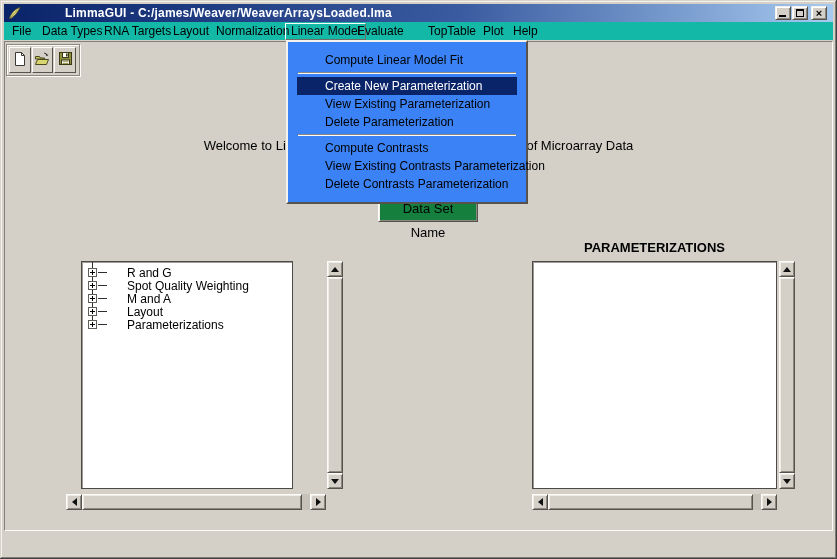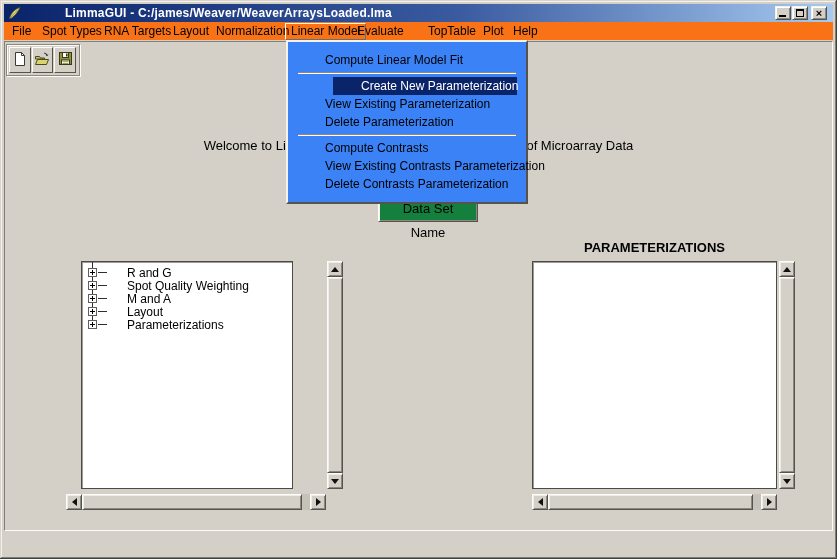--- a/index.html
+++ b/index.html
@@ -25,21 +25,21 @@
   .win-btn{
     width:16px;height:14px;background:#d4d0c8;position:relative;margin-left:1px;
     border:1px solid;border-color:#f4f2ec #55534b #55534b #f4f2ec;
     box-shadow: inset 1px 1px 0 #fff, inset -1px -1px 0 #8a887f;
   }
   .win-btn.close{margin-left:3px;}
   .glyph-min{position:absolute;left:3px;bottom:2px;width:7px;height:2px;background:#000;}
   .glyph-max{position:absolute;left:3px;top:2px;width:8px;height:8px;border:1px solid #000;border-top-width:2px;}
   .glyph-close{position:absolute;left:0;top:0;width:14px;height:12px;line-height:12px;text-align:center;font-size:11px;font-weight:bold;color:#000;}
   
-  .menubar{position:absolute;left:4px;top:22px;right:4px;height:18px;background:#f97316;}
+  .menubar{position:absolute;left:4px;top:22px;right:4px;height:18px;background:#14b8a6;}
   .menu-item{position:absolute;top:0;height:18px;line-height:18px;font-size:12px;white-space:nowrap;}
   .menu-item.active{
     top:1px;height:17px;line-height:15px;padding:0 5px;
     border:1px solid;border-color:#fdfcf8 #6e6d66 #6e6d66 #fdfcf8;
   }
   
   .content-frame{
     position:absolute;left:4px;top:41px;right:4px;height:490px;background:#d4d0c8;
     border:1px solid;border-color:#82807a #fdfcf8 #fdfcf8 #82807a;
   }
@@ -53,21 +53,21 @@
     width:22px;height:26px;background:#d4d0c8;margin-right:1px;
     border:1px solid;border-color:#fdfcf8 #55534b #55534b #fdfcf8;
     display:flex;align-items:center;justify-content:center;padding:0;
   }
   
   .dropdown{
     position:absolute;left:286px;top:40px;width:242px;z-index:60;background:#3b82f6;
     border:2px solid;border-color:#f4f2ec #55534b #55534b #f4f2ec;padding:9px;
   }
   .dd-item{height:18px;line-height:18px;font-size:12px;padding-left:28px;white-space:nowrap;}
-  .dd-item.hl{background:#0a246a;color:#fff;margin-left:36px;}
+  .dd-item.hl{background:#0a246a;color:#fff;}
   .dd-sep{height:0;border-top:1px solid #8a887f;border-bottom:1px solid #fdfcf8;margin:3px 1px;}
   
   .welcome{position:absolute;left:0;top:138px;width:837px;text-align:center;font-size:13px;z-index:5;}
   .dataset-btn{
     position:absolute;left:378px;top:195px;width:100px;height:27px;z-index:5;
     background:#15803d;border:1px solid;border-color:#fdfcf8 #55534b #55534b #fdfcf8;
     box-shadow: inset 1px 1px 0 #f2f0ea, inset -1px -1px 0 #8a887f;
     font-size:13px;text-align:center;line-height:24px;
   }
   .panel-title{position:absolute;top:240px;height:16px;font-weight:bold;font-size:13px;text-align:center;z-index:5;}
@@ -123,21 +123,21 @@
           <span class="glyph-max"></span>
         </span>
       <span class="win-btn close">
           <span class="glyph-close">×</span>
         </span>
     </span>
   </div>
 
   <div class="menubar">
     <span class="menu-item" style="left:8px">File</span>
-    <span class="menu-item" style="left:38px">Spot Types</span>
+    <span class="menu-item" style="left:38px">Data Types</span>
     <span class="menu-item" style="left:100px">RNA Targets</span>
     <span class="menu-item" style="left:169px">Layout</span>
     <span class="menu-item" style="left:212px">Normalization</span>
     <span class="menu-item active" style="left:281px">Linear Model</span>
     <span class="menu-item" style="left:353px">Evaluate</span>
     <span class="menu-item" style="left:424px">TopTable</span>
     <span class="menu-item" style="left:479px">Plot</span>
     <span class="menu-item" style="left:509px">Help</span>
   </div>
 

